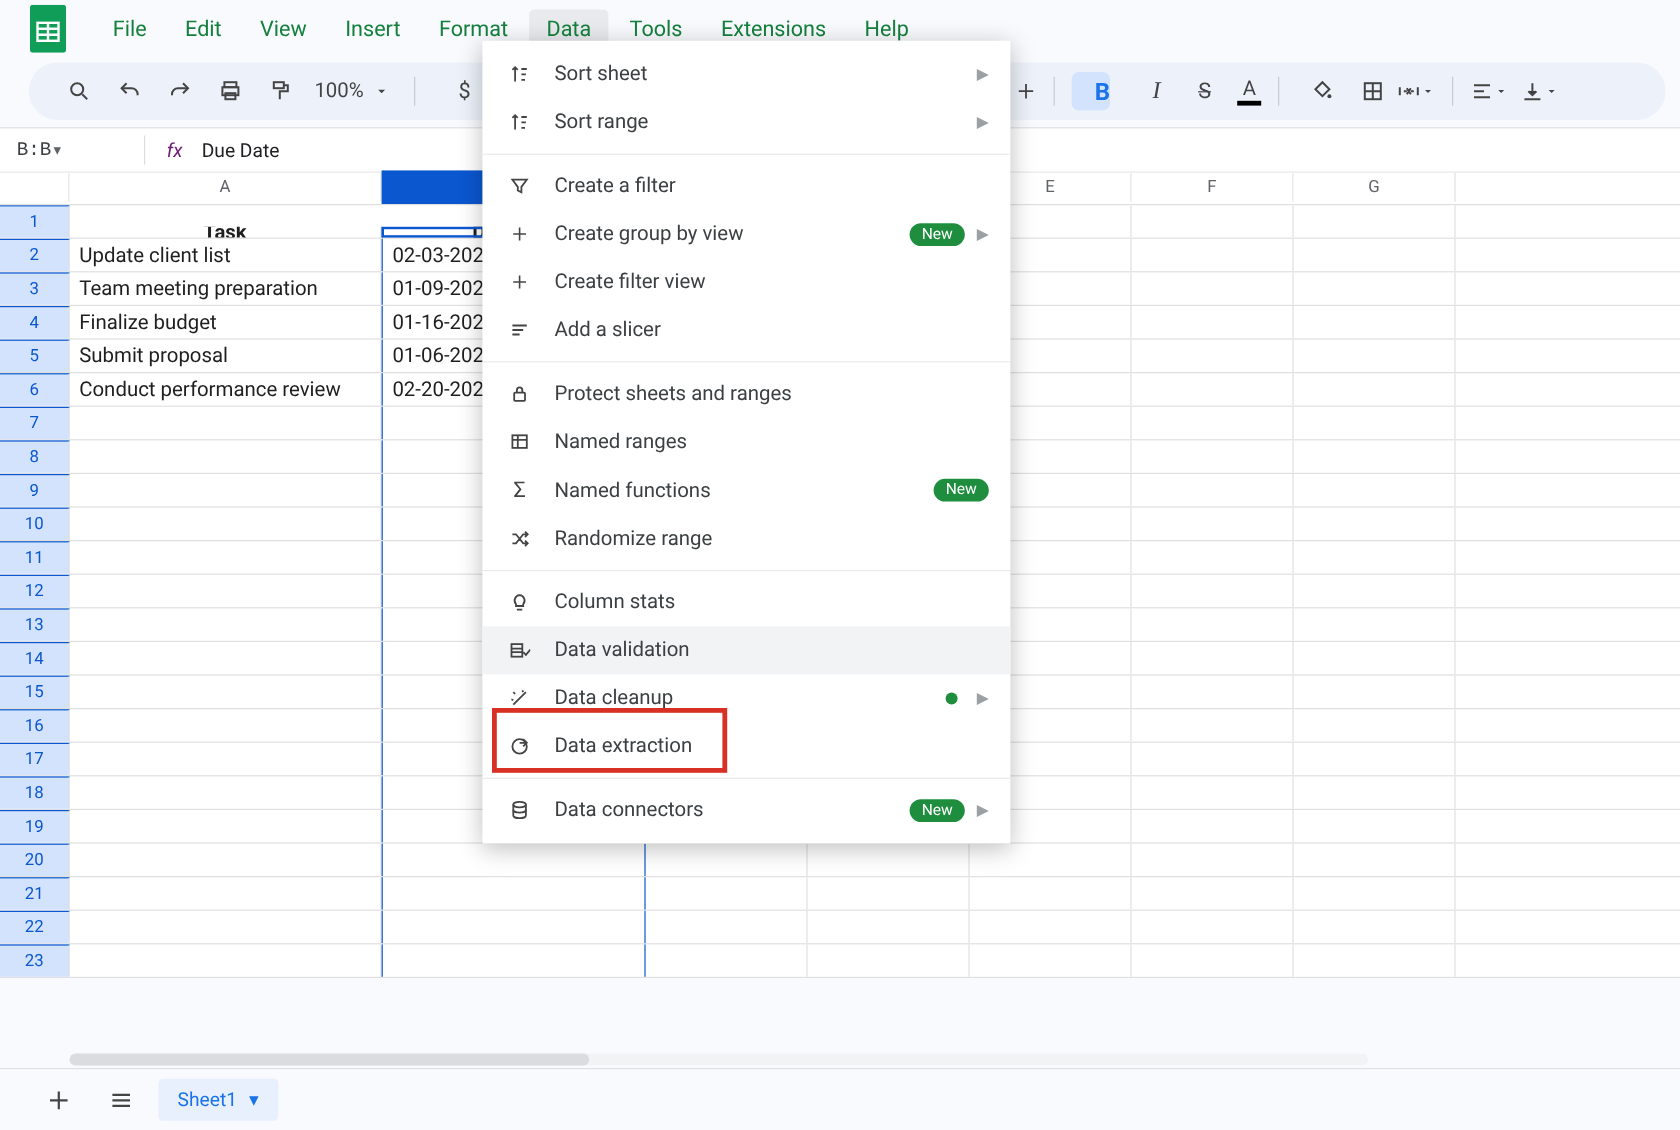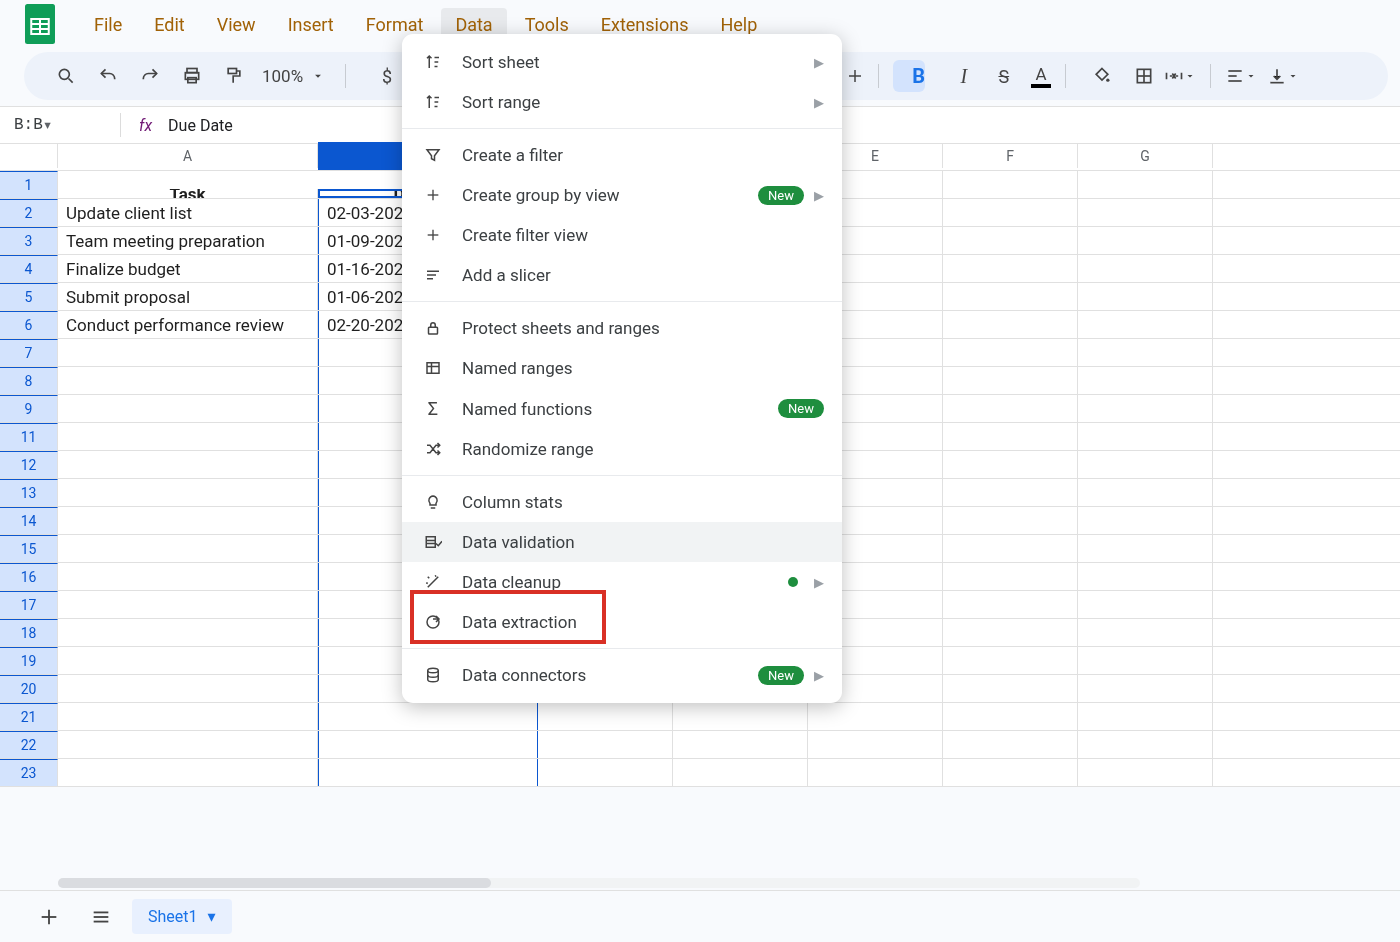--- a/index.html
+++ b/index.html
@@ -27,21 +27,21 @@
     margin-right: 20px;
   }
   .menubar {
     display: flex;
     gap: 4px;
   }
   .menubar-item {
     padding: 6px 14px;
     border-radius: 4px;
     font-size: 18px;
-    color: #a16207;
+    color: #15803d;
     cursor: pointer;
   }
   .menubar-item.active { background: #e8eaed; }
 
   
   .toolbar {
     display: flex;
     align-items: center;
     padding: 8px 20px;
     background: #edf2fa;
@@ -161,21 +161,21 @@
     background:#fff;
   }
 
   
   .dropdown {
     position:absolute;
     top:34px;
     left:402px;
     width:440px;
     background:#fff;
-    border-radius:11px;
+    border-radius:1px;
     box-shadow:0 4px 20px rgba(0,0,0,0.25);
     padding:8px 0;
     z-index:500;
     font-size:17px;
   }
   .dd-item {
     display:flex;
     align-items:center;
     padding:10px 18px;
     cursor:pointer;
@@ -503,20 +503,30 @@
         <div class="row-head sel">9</div>
         <div class="cell colA"></div>
         <div class="cell colB selected-col"></div>
         <div class="cell colC"></div>
         <div class="cell colD"></div>
         <div class="cell colE"></div>
         <div class="cell colF"></div>
         <div class="cell colG"></div>
       </div>
     <div class="row">
+        <div class="row-head sel">10</div>
+        <div class="cell colA"></div>
+        <div class="cell colB selected-col"></div>
+        <div class="cell colC"></div>
+        <div class="cell colD"></div>
+        <div class="cell colE"></div>
+        <div class="cell colF"></div>
+        <div class="cell colG"></div>
+      </div>
+    <div class="row">
         <div class="row-head sel">11</div>
         <div class="cell colA"></div>
         <div class="cell colB selected-col"></div>
         <div class="cell colC"></div>
         <div class="cell colD"></div>
         <div class="cell colE"></div>
         <div class="cell colF"></div>
         <div class="cell colG"></div>
       </div>
     <div class="row">

